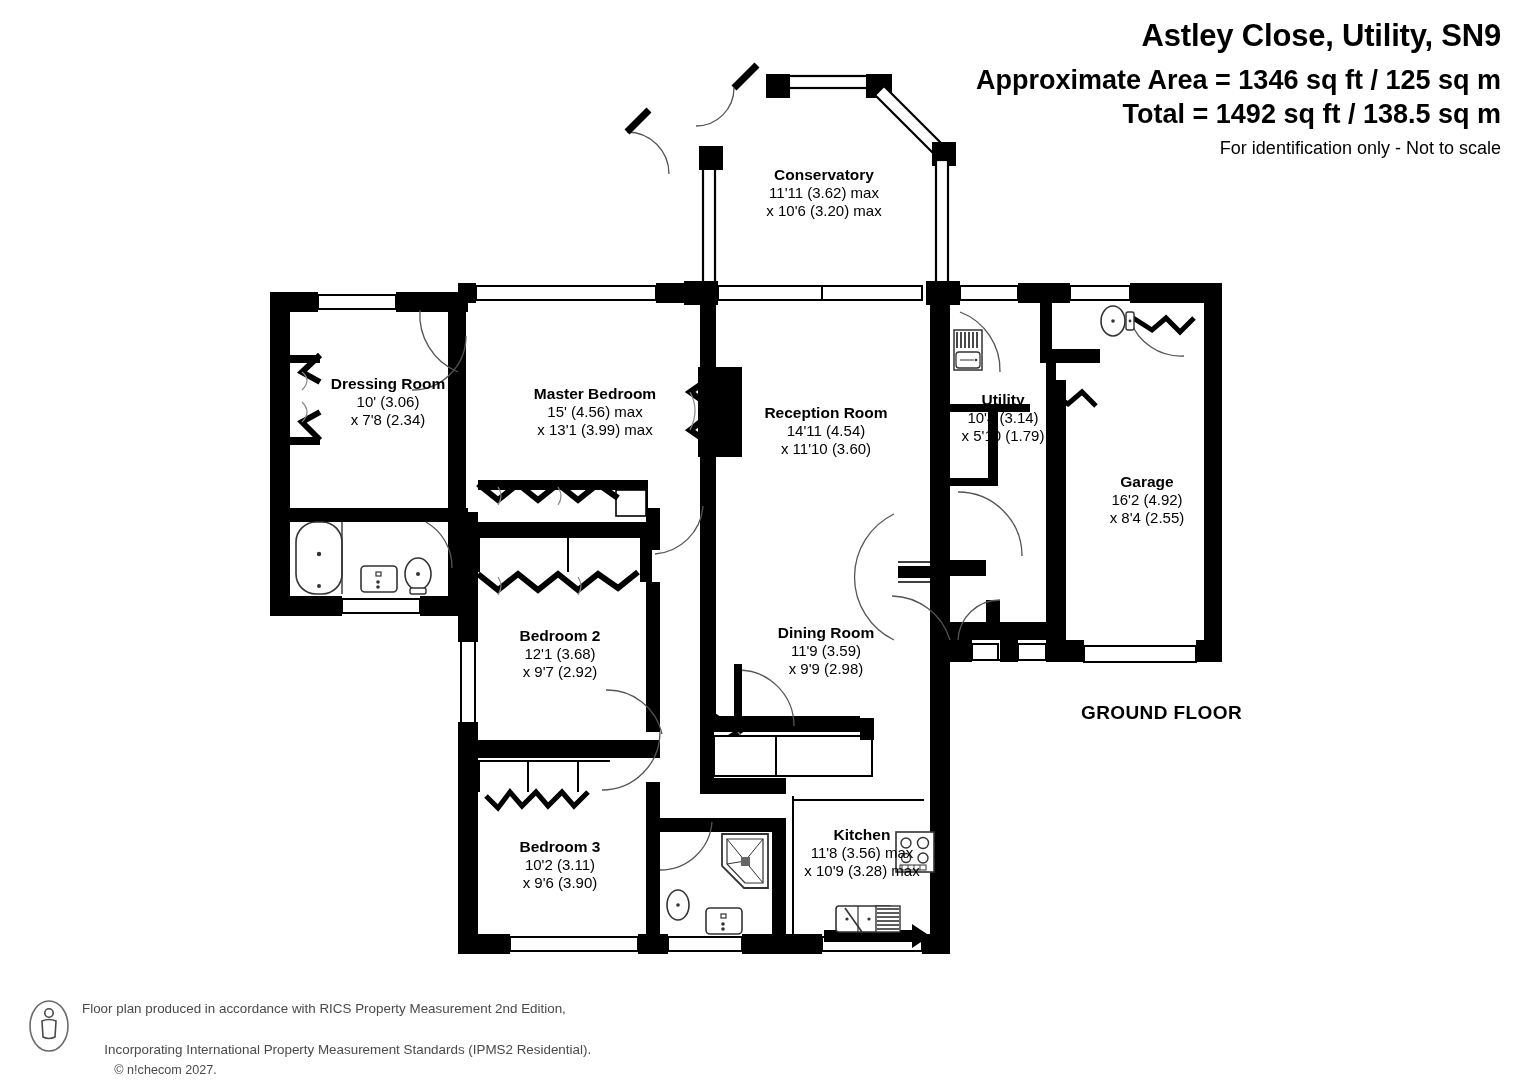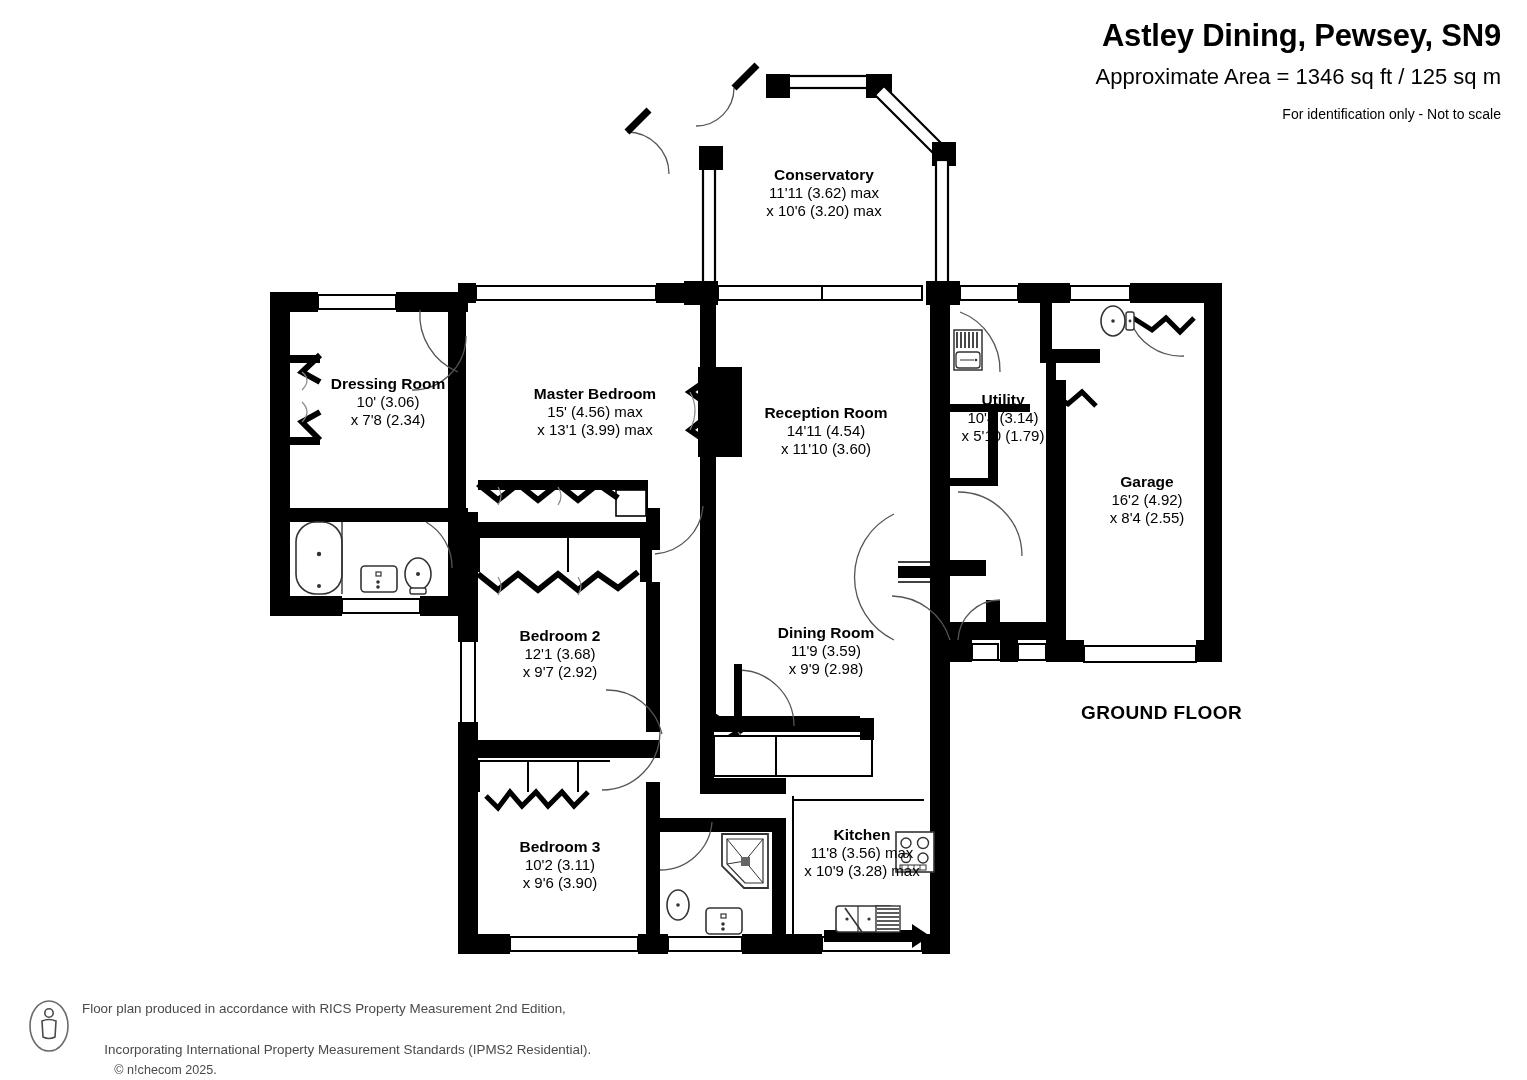--- a/index.html
+++ b/index.html
@@ -25,27 +25,27 @@
     width: 700px;
   }
   #plan-title {
     font-size: 31px;
     font-weight: bold;
     letter-spacing: -0.2px;
     line-height: 1.15;
     margin: 0 0 9px 0;
   }
   .area-line {
-    font-size: 22px;
+    font-size: 27px;
     line-height: 1.28;
-    font-weight: normal;
+    font-weight: bold;
   }
   #disclaimer {
-    font-size: 14px;
-    margin-top: 15px;
+    font-size: 18px;
+    margin-top: 6px;
   }
 
   
   #floor-label {
     position: absolute;
     left: 1081px;
     top: 702px;
     font-size: 19px;
     font-weight: bold;
     letter-spacing: 0.4px;
@@ -91,22 +91,23 @@
     font-family: "Liberation Sans", sans-serif;
     font-size: 15px;
     font-weight: normal;
     text-anchor: middle;
   }
 </style>
 </head>
 <body>
 
 <div id="header-block">
-  <div id="plan-title">Astley Dining, Pewsey, SN9</div>
+  <div id="plan-title">Astley Close, Utility, SN9</div>
   <div class="area-line">Approximate Area = 1346 sq ft / 125 sq m</div>
+  <div class="area-line">Total = 1492 sq ft / 138.5 sq m</div>
   <div id="disclaimer">For identification only - Not to scale</div>
 </div>
 
 <div id="floor-label">GROUND FLOOR</div>
 
 <svg id="plan-svg" viewBox="0 0 1527 1080">
 
   <g>
 
     <rect x="772" y="76" width="108" height="12" fill="#fff" stroke="#000" stroke-width="2.2"></rect>
@@ -440,17 +441,17 @@
 <div id="footer">
   <svg id="footer-logo" viewBox="0 0 42 54">
     <ellipse cx="21" cy="27" rx="19" ry="25" fill="none" stroke="#6b6b6b" stroke-width="1.6"></ellipse>
     <circle cx="21" cy="14" r="4.2" fill="none" stroke="#4a4a4a" stroke-width="1.6"></circle>
     <path d="M 14 22 Q 21 19 28 22 L 27 38 Q 21 41 15 38 Z" fill="none" stroke="#4a4a4a" stroke-width="1.6"></path>
   </svg>
   <div id="footer-text">
     <div class="ft-line">Floor plan produced in accordance with RICS Property Measurement 2nd Edition,</div>
     <div class="ft-line">
       <span>Incorporating International Property Measurement Standards (IPMS2 Residential).</span>
-      <span class="copy-mark" style="margin-left:10px;">© n!checom 2025.</span>
+      <span class="copy-mark" style="margin-left:10px;">© n!checom 2027.</span>
     </div>
 
   </div>
 </div>
 
 </body></html>

